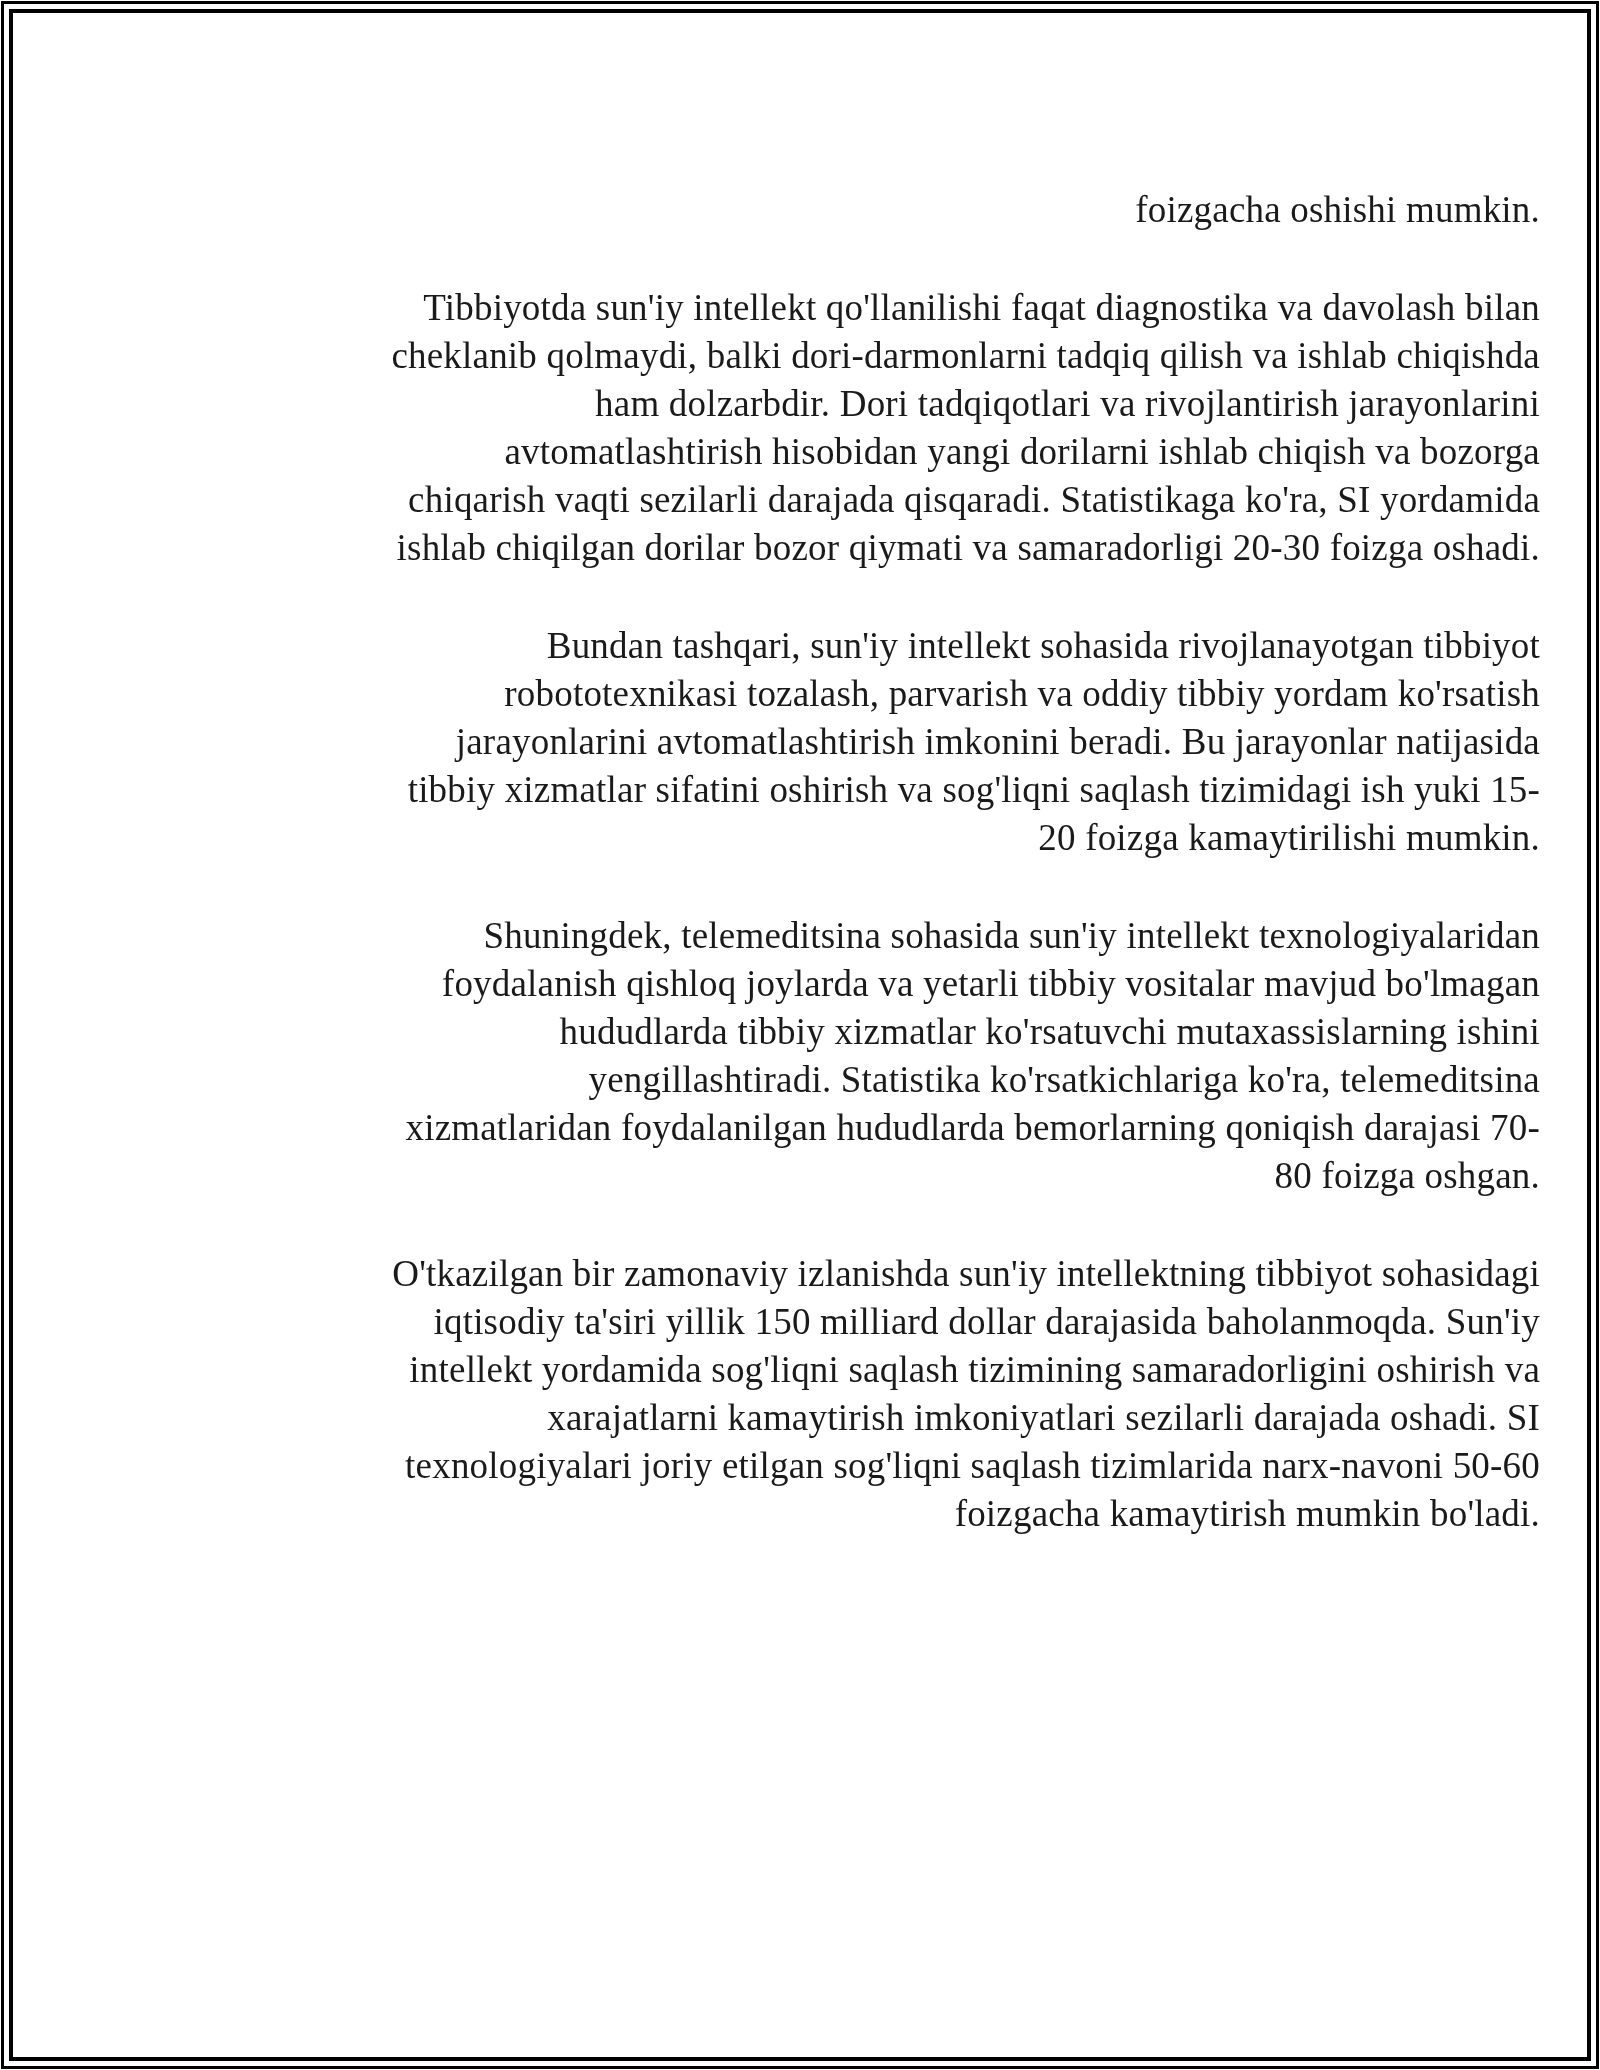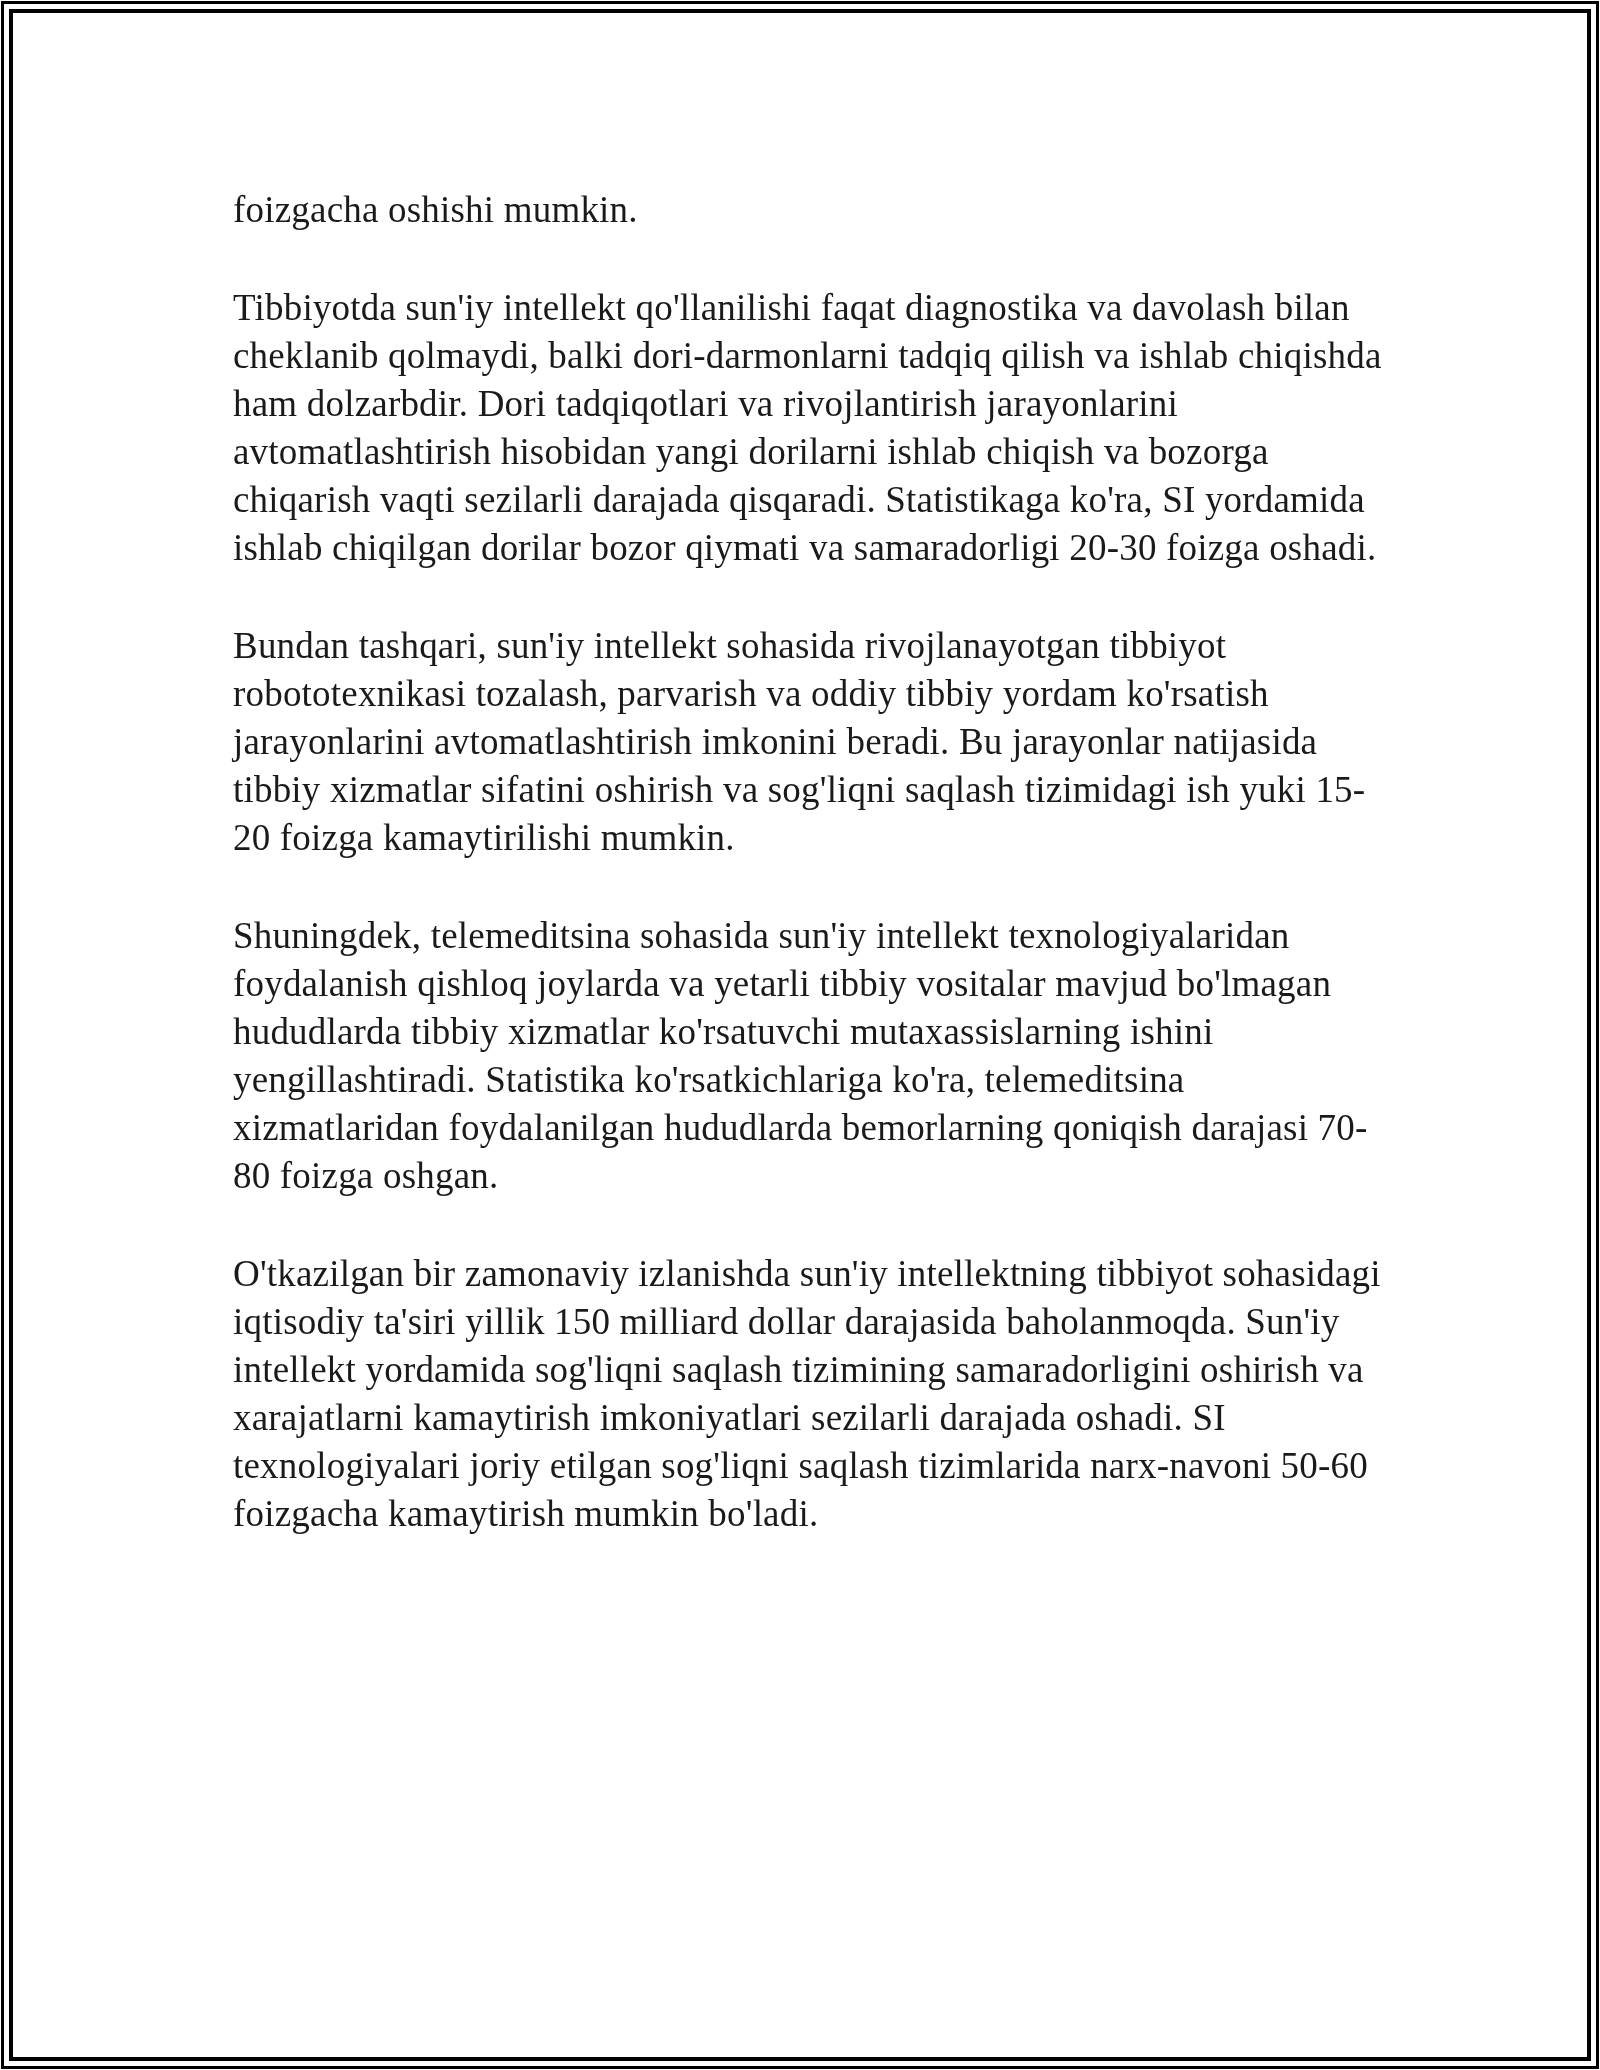--- a/index.html
+++ b/index.html
@@ -28,26 +28,27 @@
     box-sizing: border-box;
     pointer-events: none;
   }
   .page-content {
     position: absolute;
     left: 233px;
     top: 186px;
     right: 60px;
   }
   .page-content p {
-    margin: 0 0 50px 0;
+    margin: 0 0 50px 12px;
     font-size: 37px;
     line-height: 48px;
     color: #1a1a1a;
     white-space: pre-line;
     letter-spacing: 0.2px;
+    text-align: right;
   }
 </style>
 </head>
 <body>
 
 <div class="frame-outer"></div>
 <div class="frame-inner"></div>
 
 <div class="page-content">
   <p>foizgacha oshishi mumkin.</p>

